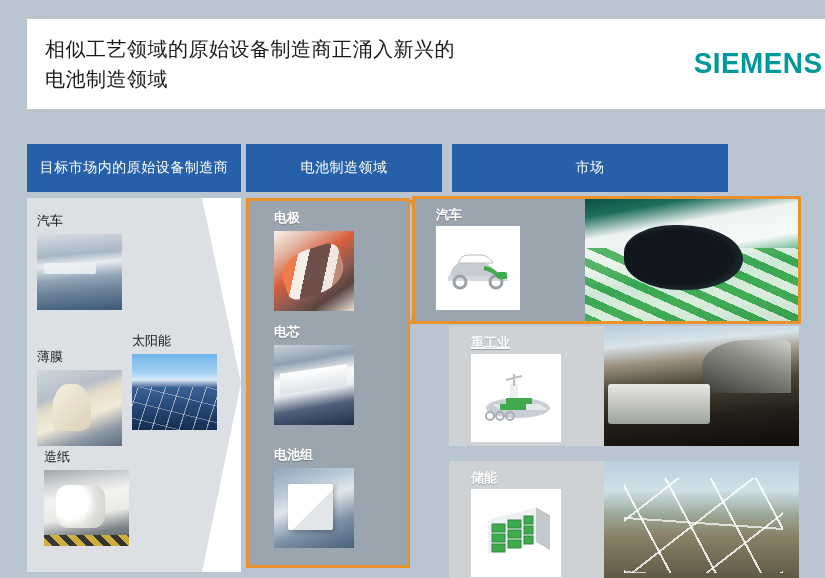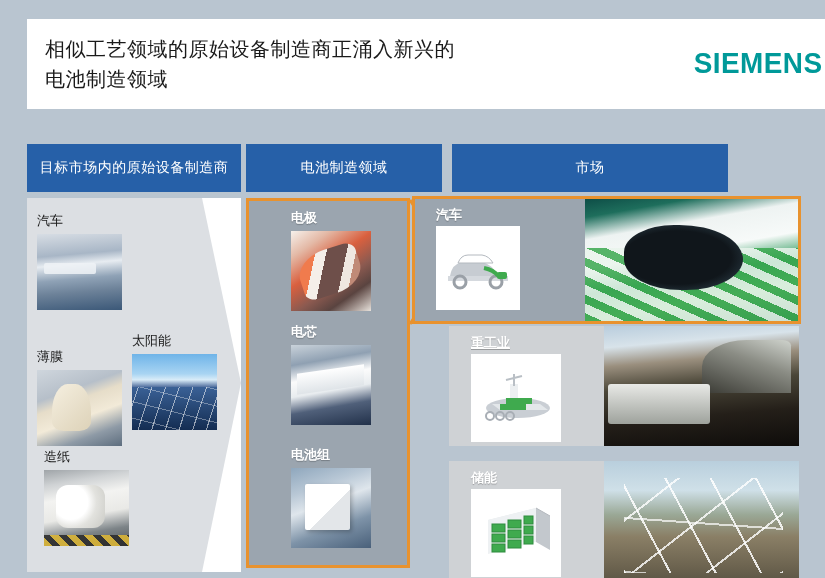--- a/index.html
+++ b/index.html
@@ -114,21 +114,21 @@
     opacity:.9;
   }
 
   
   .col-tech {
     position: absolute; left: 246px; top: 198px;
     width: 164px; height: 370px;
     background: #9ba5af;
     border: 3px solid #e8922e;
   }
-  .tech-cell { position: absolute; left: 42px; }
+  .tech-cell { position: absolute; left: 25px; }
   .tech-label {
     font-size: 13px; color: #ffffff; font-weight: bold;
     display: block; margin-bottom: 4px;
     text-shadow: 0 1px 1px rgba(0,0,0,.25);
   }
   .tech-img { width: 80px; height: 80px; display: block; overflow: hidden; position: relative; }
   #tech-electrode { top: 8px; }
   #tech-cellunit  { top: 122px; }
   #tech-pack      { top: 245px; }
 

